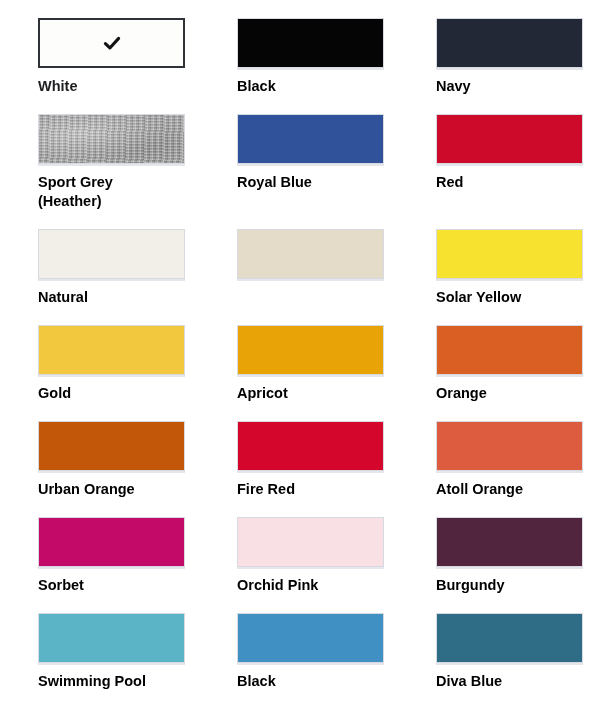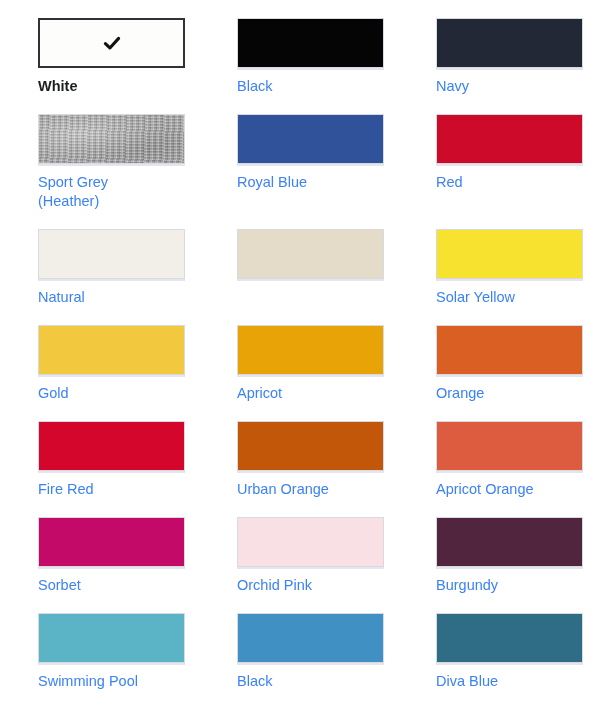--- a/index.html
+++ b/index.html
@@ -79,22 +79,22 @@
     stroke-linecap: round;
     stroke-linejoin: round;
   }
 
   
   .swatch-label {
     margin-top: 9px;
     width: 160px;
     font-size: 14.5px;
     line-height: 19px;
-    color: #3b82f6;
-    font-weight: normal;
+    color: #000000;
+    font-weight: bold;
     white-space: pre-line;
   }
 
   .swatch-cell.is-selected .swatch-label {
     color: #1b1d1f;
     font-weight: bold;
   }
 </style>
 </head>
 <body>
@@ -146,30 +146,30 @@
     </div>
     <div class="swatch-cell">
       <div class="swatch-chip" style="background-color: rgb(232, 163, 6);"></div>
       <div class="swatch-label">Apricot</div>
     </div>
     <div class="swatch-cell">
       <div class="swatch-chip" style="background-color: rgb(218, 95, 35);"></div>
       <div class="swatch-label">Orange</div>
     </div>
     <div class="swatch-cell">
+      <div class="swatch-chip" style="background-color: rgb(195, 87, 9);"></div>
+      <div class="swatch-label">Urban Orange</div>
+    </div>
+    <div class="swatch-cell">
       <div class="swatch-chip" style="background-color: rgb(213, 6, 43);"></div>
       <div class="swatch-label">Fire Red</div>
     </div>
     <div class="swatch-cell">
-      <div class="swatch-chip" style="background-color: rgb(195, 87, 9);"></div>
-      <div class="swatch-label">Urban Orange</div>
-    </div>
-    <div class="swatch-cell">
       <div class="swatch-chip" style="background-color: rgb(221, 92, 63);"></div>
-      <div class="swatch-label">Apricot Orange</div>
+      <div class="swatch-label">Atoll Orange</div>
     </div>
     <div class="swatch-cell">
       <div class="swatch-chip" style="background-color: rgb(196, 10, 104);"></div>
       <div class="swatch-label">Sorbet</div>
     </div>
     <div class="swatch-cell">
       <div class="swatch-chip" style="background-color: rgb(248, 224, 229);"></div>
       <div class="swatch-label">Orchid Pink</div>
     </div>
     <div class="swatch-cell">

